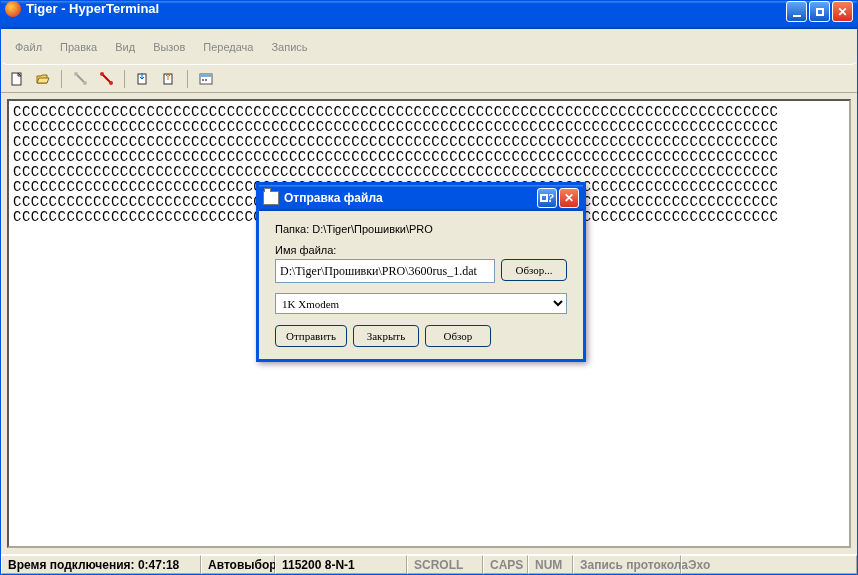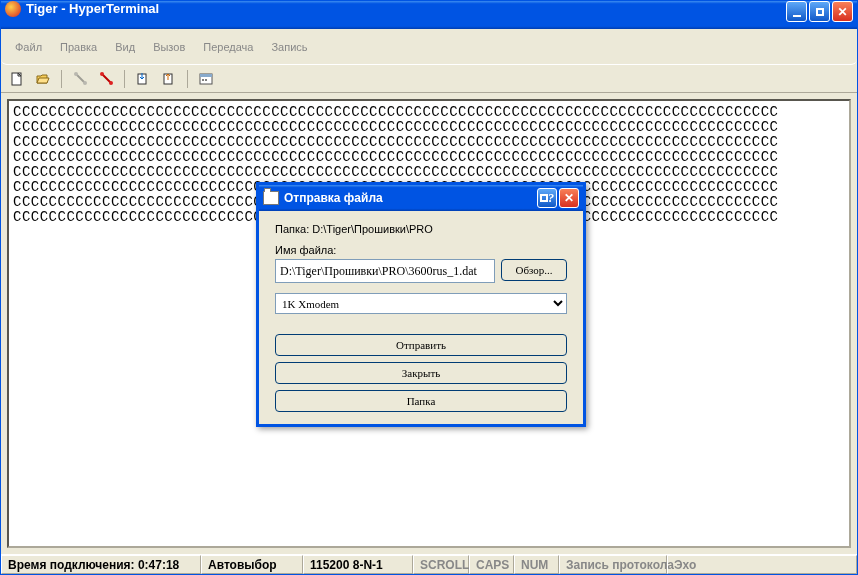--- a/index.html
+++ b/index.html
@@ -170,23 +170,22 @@
     height:22px;
     min-width:66px;
     background:#ece9d8;
     border:1px solid #003c74;
     border-radius:4px;
     font-family:Tahoma; font-size:11px;
     padding:0 10px;
     cursor:pointer;
   }
   .dlg-buttons {
-    display:flex; gap:6px; justify-content:flex-end;
-    margin-top:20px;
-    flex-direction:column;
+    display:flex; gap:6px; justify-content:flex-start;
+    margin-top:11px;
   }
 </style>
 </head>
 <body>
 
 <div class="window">
 
   <div class="titlebar">
     <div class="app-icon"></div>
     <div class="title">Tiger - HyperTerminal</div>
@@ -267,23 +266,23 @@
 CCCCCCCCCCCCCCCCCCCCCCCCCCCCCCCCCCCCCCCCCCCCCCCCCCCCCCCCCCCCCCCCCCCCCCCCCCCCCCCCCCCCCC
 CCCCCCCCCCCCCCCCCCCCCCCCCCCCCCCCCCCCCCCCCCCCCCCCCCCCCCCCCCCCCCCCCCCCCCCCCCCCCCCCCCCCCC
 CCCCCCCCCCCCCCCCCCCCCCCCCCCCCCCCCCCCCCCCCCCCCCCCCCCCCCCCCCCCCCCCCCCCCCCCCCCCCCCCCCCCCC
 CCCCCCCCCCCCCCCCCCCCCCCCCCCCCCCCCCCCCCCCCCCCCCCCCCCCCCCCCCCCCCCCCCCCCCCCCCCCCCCCCCCCCC
 </div>
     </div>
   </div>
 
   <div class="statusbar">
     <div class="statuscell" style="width:200px">Время подключения: 0:47:18</div>
-    <div class="statuscell" style="width:102px">Автовыбор</div>
-    <div class="statuscell" style="width:110px">115200 8-N-1</div>
-    <div class="statuscell dim" style="width:56px">SCROLL</div>
+    <div class="statuscell" style="width:74px">Автовыбор</div>
+    <div class="statuscell" style="width:132px">115200 8-N-1</div>
+    <div class="statuscell dim" style="width:76px">SCROLL</div>
     <div class="statuscell dim" style="width:45px">CAPS</div>
     <div class="statuscell dim" style="width:45px">NUM</div>
     <div class="statuscell dim" style="width:108px">Запись протокола</div>
     <div class="statuscell dim" style="flex:1">Эхо</div>
   </div>
 </div>
 
 <div class="dialog">
   <div class="dlg-titlebar">
     <div class="dlg-icon"></div>
@@ -300,16 +299,16 @@
     <div class="dlg-row">
       <input class="dlg-input" type="text" value="D:\Tiger\Прошивки\PRO\3600rus_1.dat" style="">
       <button class="dlg-btn">Обзор...</button>
     </div>
     <select class="dlg-select">
       <option>1K Xmodem</option>
     </select>
     <div class="dlg-buttons">
       <button class="dlg-btn">Отправить</button>
       <button class="dlg-btn">Закрыть</button>
-      <button class="dlg-btn">Папка</button>
+      <button class="dlg-btn">Обзор</button>
     </div>
   </div>
 </div>
 
 </body></html>

